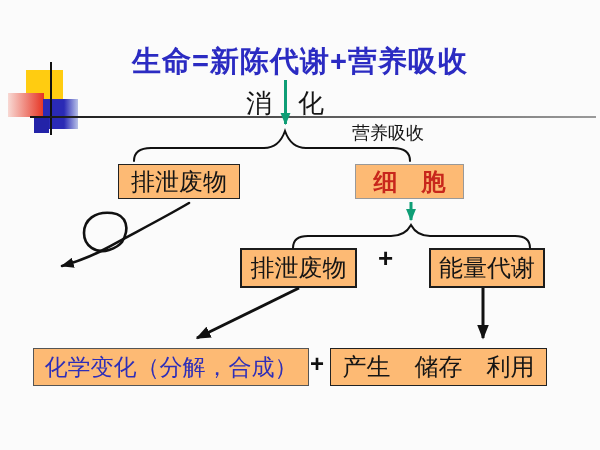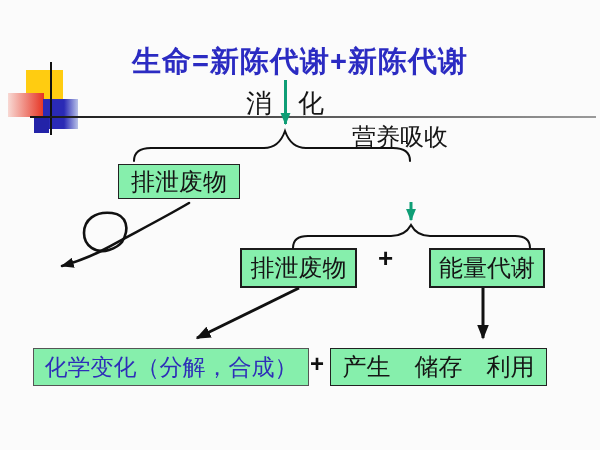--- a/index.html
+++ b/index.html
@@ -18,27 +18,27 @@
   .deco-blue{left:43px;top:99px;width:35px;height:30px;background:linear-gradient(to right,#2a2ab5 60%,#b9c2e8);}
   .deco-navy{left:34px;top:118px;width:15px;height:15px;background:#2323a8;}
   .deco-vline{position:absolute;left:50px;top:62px;width:2px;height:73px;background:#111;}
   
   .hline{position:absolute;left:30px;top:116px;width:566px;height:2px;
          background:linear-gradient(to right,#161616,#9a9a9a);}
   
   .title{position:absolute;left:0;top:42px;width:600px;text-align:center;
          font-size:29px;font-weight:bold;color:#2b2bc2;letter-spacing:1px;}
   .digestion{position:absolute;left:225px;top:86px;width:120px;text-align:center;font-size:26px;}
-  .nutrient{position:absolute;left:352px;top:121px;font-size:24px;}
+  .nutrient{position:absolute;left:352px;top:121px;font-size:18px;}
   .plus{position:absolute;font-size:26px;font-weight:bold;color:#111;}
   .plus-mid{left:378px;top:243px;}
   .plus-bottom{left:310px;top:350px;font-size:24px;}
   
   .box{position:absolute;display:flex;align-items:center;justify-content:center;
-       background:#86efac;font-size:24px;white-space:nowrap;}
+       background:#fdba74;font-size:24px;white-space:nowrap;}
   .box-excretion{left:118px;top:164px;width:120px;height:33px;border:1.5px solid #222;}
   .box-cell{left:355px;top:164px;width:107px;height:33px;border:1px solid #999;color:#c8271c;font-weight:bold;}
   .box-material{left:240px;top:248px;width:113px;height:36px;border:2px solid #1c1c1c;}
   .box-energy{left:429px;top:248px;width:112px;height:36px;border:2px solid #1c1c1c;}
   .box-chemical{left:33px;top:348px;width:274px;height:36px;border:1px solid #555;color:#2e2eb8;font-size:23px;}
   .box-usage{left:330px;top:348px;width:215px;height:36px;border:1.5px solid #222;}
   
   .overlay{position:absolute;left:0;top:0;width:600px;height:450px;pointer-events:none;}
 </style>
 </head>
@@ -47,28 +47,29 @@
 <div class="slide">
 
   <div class="deco-sq deco-yellow"></div>
   <div class="deco-sq deco-red"></div>
   <div class="deco-sq deco-blue"></div>
   <div class="deco-sq deco-navy"></div>
   <div class="deco-vline"></div>
 
   <div class="hline"></div>
 
-  <div class="title">生命=新陈代谢+新陈代谢</div>
+  <div class="title">生命=新陈代谢+营养吸收</div>
 
   <div class="digestion">消　化</div>
   <div class="nutrient">营养吸收</div>
   <div class="plus plus-mid">+</div>
   <div class="plus plus-bottom">+</div>
 
   <div class="box box-excretion">排泄废物</div>
+  <div class="box box-cell">细　胞</div>
   <div class="box box-material">排泄废物</div>
   <div class="box box-chemical">化学变化（分解，合成）</div>
   <div class="box box-energy">能量代谢</div>
   <div class="box box-usage">产生　储存　利用</div>
 
   <svg class="overlay" viewBox="0 0 600 450">
     <defs>
       <marker id="mk-black" markerWidth="5" markerHeight="4" refX="4.5" refY="2" orient="auto">
         <path d="M0,0 L5,2 L0,4 Z" fill="#111"></path>
       </marker>

